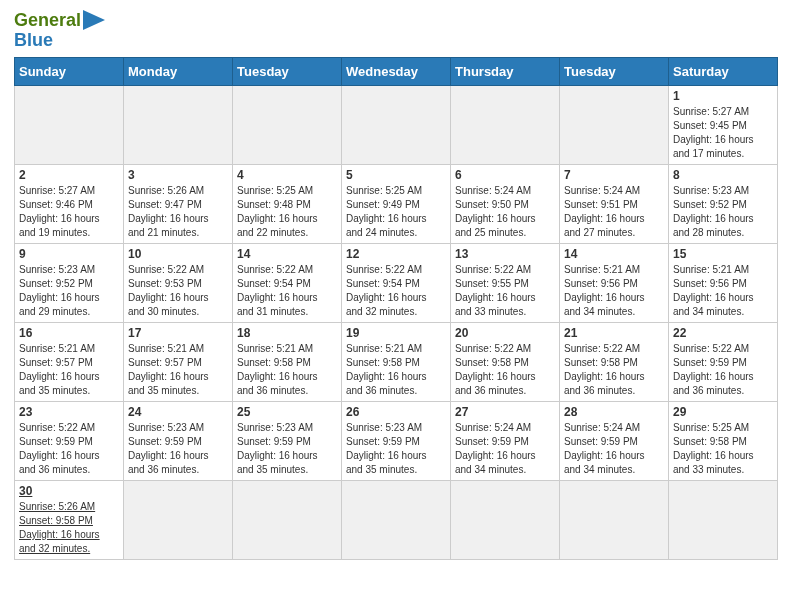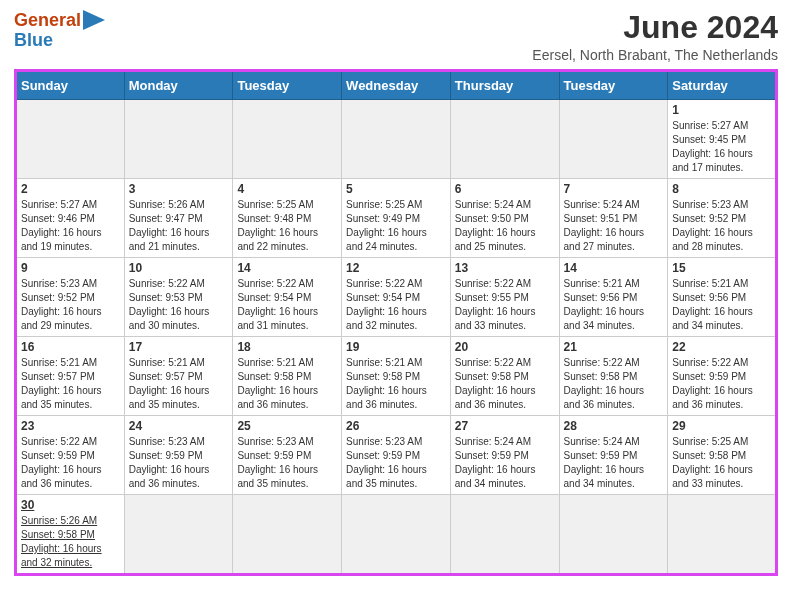--- a/index.html
+++ b/index.html
@@ -17,21 +17,21 @@
       margin-bottom: 6px;
     }
     .logo {
       display: flex;
       flex-direction: column;
       align-items: flex-start;
     }
     .logo-text {
       font-size: 18px;
       font-weight: bold;
-      color: #c2410c;
+      color: #4d7c0f;
       line-height: 1;
     }
     .logo-line {
       display: flex;
       align-items: center;
     }
     .logo-blue-text {
       color: #2a7ab7;
       font-size: 18px;
       font-weight: bold;
@@ -46,21 +46,21 @@
       line-height: 1.1;
     }
     .subtitle {
       font-size: 14px;
       color: #555;
       margin-top: 2px;
     }
     .calendar {
       width: 100%;
       border-collapse: collapse;
-      border: 3px solid #d946ef;
+      border: 1px solid #d946ef;
     }
     .calendar th {
       background: #2a7ab7;
       color: #fff;
       font-size: 13px;
       font-weight: bold;
       padding: 6px 4px;
       text-align: left;
       border: 1px solid #1e5f8e;
     }
@@ -104,24 +104,20 @@
       <div class="logo-blue-box" style="display:inline-flex;align-items:center;margin-left:2px;">
         <svg width="22" height="20" viewBox="0 0 22 20">
           <polygon points="0,0 22,10 0,20" fill="#2a7ab7"></polygon>
         </svg>
       </div>
     </div>
     <div>
       <span class="logo-blue-text">Blue</span>
     </div>
   </div>
-  <div class="title-area">
-    <div class="month-title">June 2024</div>
-    <div class="subtitle">Eersel, North Brabant, The Netherlands</div>
-  </div>
 </div>
 
 <table class="calendar">
   <thead>
     <tr>
     <th>Sunday</th>
         <th>Monday</th>
         <th>Tuesday</th>
         <th>Wednesday</th>
         <th>Thursday</th>

